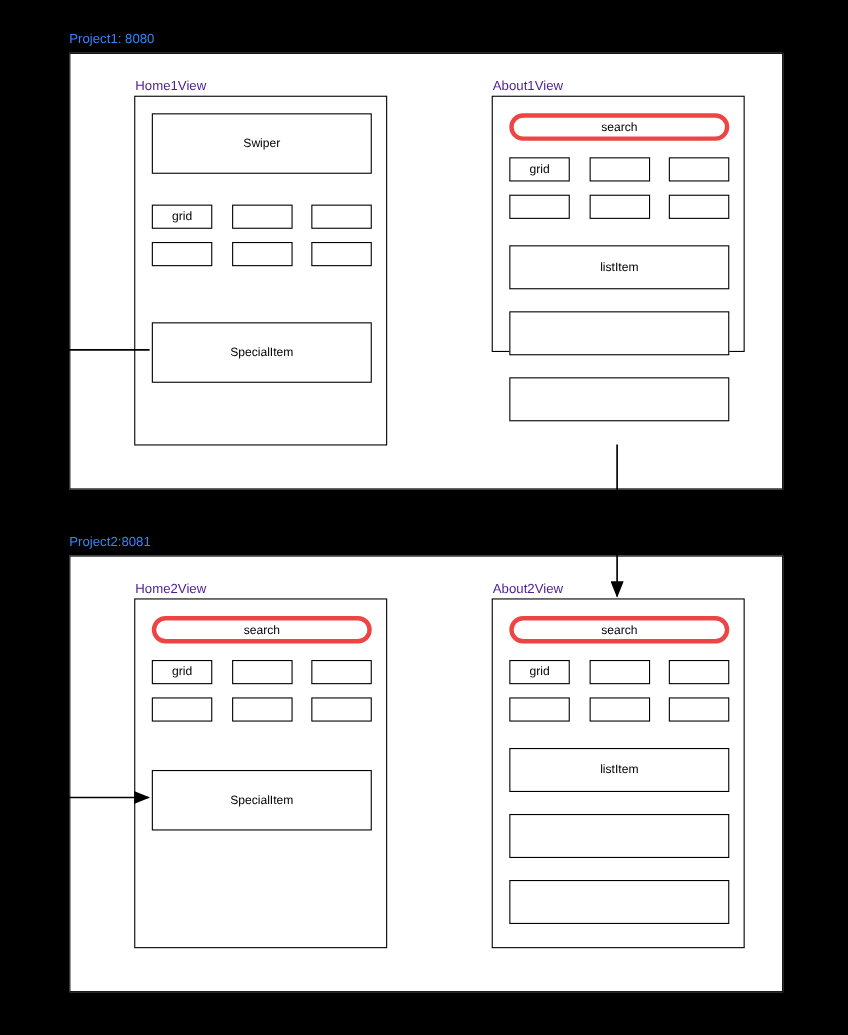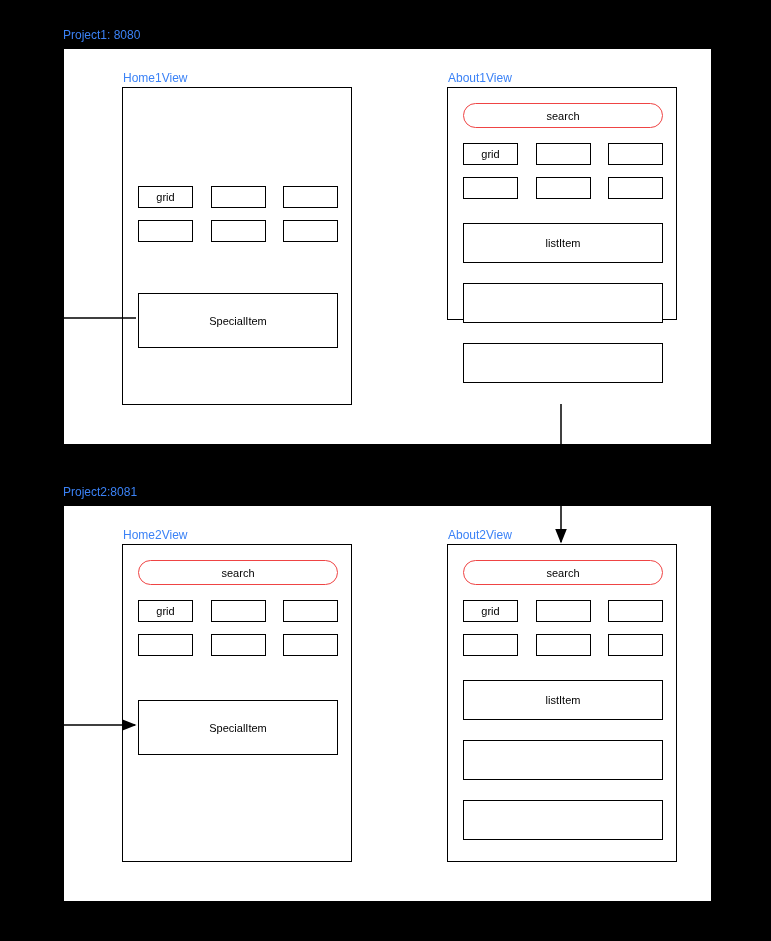--- a/index.html
+++ b/index.html
@@ -36,34 +36,34 @@
   .view {
     position: absolute;
     border: 1px solid #000;
     background: #fff;
   }
   .view-title {
     position: absolute;
     top: -17px;
     left: 0;
     font-size: 12px;
-    color: #3b82f6;
+    color: #4c1d95;
   }
   .box {
     position: absolute;
     border: 1px solid #000;
     background: #fff;
     display: flex;
     align-items: center;
     justify-content: center;
     font-size: 11px;
   }
   .pill {
     position: absolute;
-    border: 1px solid #ef4444;
+    border: 4px solid #ef4444;
     border-radius: 999px;
     background: #fff;
     display: flex;
     align-items: center;
     justify-content: center;
     font-size: 11px;
   }
   
   svg.arrows {
     position: absolute;
@@ -77,20 +77,21 @@
 
 <div class="canvas">
 
   <div class="project-label" style="left:63px; top:28px;">Project1: 8080</div>
 
   <div class="project" style="left:63px; top:48px; width:649px; height:397px;">
 
     <div class="view" style="left:58px; top:38px; width:230px; height:318px;">
       <div class="view-title">Home1View</div>
 
+      <div class="box" style="left:15px; top:15px; width:200px; height:55px;">Swiper</div>
 
       <div class="box" style="left:15px; top:98px; width:55px; height:22px;">grid</div>
       <div class="box" style="left:88px; top:98px; width:55px; height:22px;"></div>
       <div class="box" style="left:160px; top:98px; width:55px; height:22px;"></div>
 
       <div class="box" style="left:15px; top:132px; width:55px; height:22px;"></div>
       <div class="box" style="left:88px; top:132px; width:55px; height:22px;"></div>
       <div class="box" style="left:160px; top:132px; width:55px; height:22px;"></div>
 
       <div class="box" style="left:15px; top:205px; width:200px; height:55px;">SpecialItem</div>

